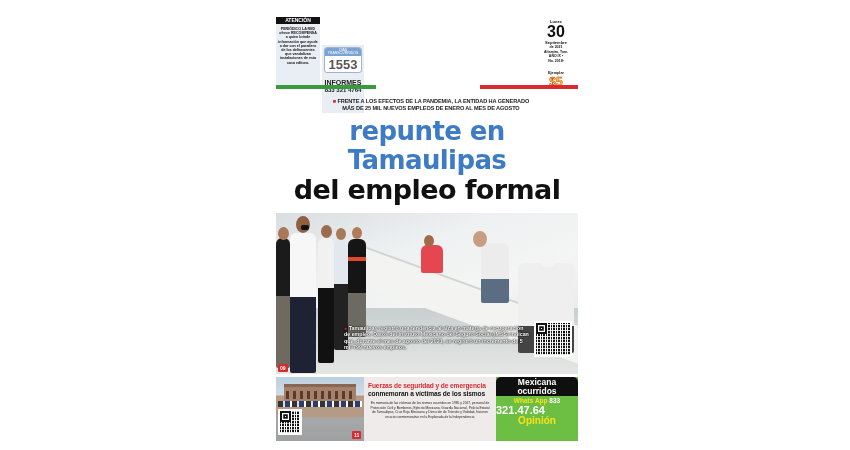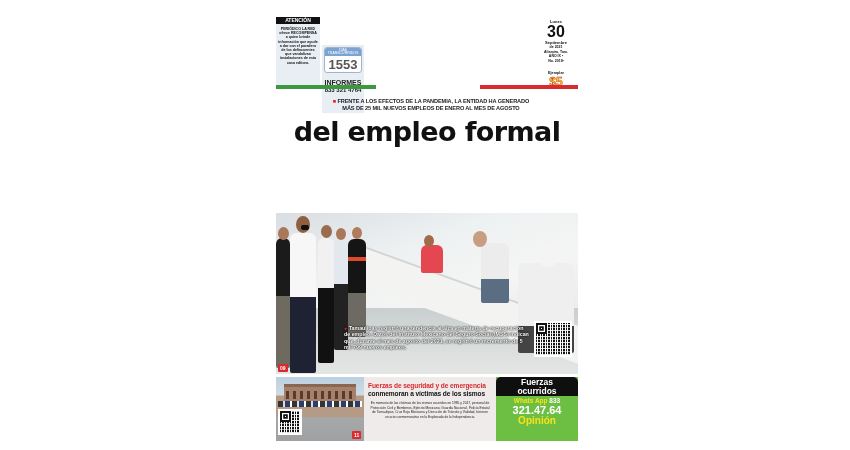--- a/index.html
+++ b/index.html
@@ -80,21 +80,21 @@
   .building-arches { position: absolute; left: 10px; top: 14px; width: 68px; height: 8px; background: repeating-linear-gradient(90deg, #5a3a2c 0 3px, transparent 3px 7px); }
   .vehicles { position: absolute; left: 2px; top: 24px; width: 84px; height: 6px; background: repeating-linear-gradient(90deg, #333 0 5px, #ddd 5px 7px, #2a3d6d 7px 12px, #fff 12px 14px); }
   .bot-story { position: absolute; left: 88px; top: 0; width: 132px; height: 64px; background: #eeebea; }
   .bs-title1 { position: absolute; left: 4px; top: 5px; font-size: 6.6px; font-weight: bold; color: #d92a2f; white-space: nowrap; letter-spacing: -0.1px; }
   .bs-title2 { position: absolute; left: 4px; top: 13px; font-size: 6.6px; font-weight: bold; color: #111; white-space: nowrap; letter-spacing: -0.1px; }
   .bs-body { position: absolute; left: 6px; top: 24px; width: 120px; font-size: 3.3px; color: #222; text-align: center; line-height: 4.5px; }
   .denuncia { position: absolute; left: 220px; top: 0; width: 82px; height: 64px; background: #6dbf43; }
   .den-title { background: #0f0f0f; color: #fff; font-size: 8.5px; font-weight: bold; text-align: center; line-height: 8.6px; height: 19px; padding-top: 1px; border-radius: 5px 5px 0 0; }
   .den-wa { font-size: 6.5px; font-weight: bold; text-align: center; color: #f6e21b; margin-top: 1px; }
   .den-wa span { color: #fff; }
-  .den-num { font-size: 11px; font-weight: bold; text-align: center; color: #fff; line-height: 12px; }
+  .den-num { font-size: 11px; font-weight: bold; color: #fff; line-height: 12px; }
   .den-op { font-size: 10px; font-weight: bold; text-align: center; color: #f6e21b; line-height: 9px; }
 </style>
 </head>
 <body>
 
 <div class="page">
 
   <div class="hdr">
     <div class="atencion">
       <div class="atencion-title">ATENCIÓN</div>
@@ -126,20 +126,21 @@
     <div class="rule-green"></div>
     <div class="rule-red"></div>
   </div>
 
   <div class="kicker">
     <span class="dot">■ </span><span>FRENTE A LOS EFECTOS DE LA PANDEMIA, LA ENTIDAD HA GENERADO</span><br>
     <span>MÁS DE 25 MIL NUEVOS EMPLEOS DE ENERO AL MES DE AGOSTO</span>
   </div>
 
   <div class="headline">
+    <div class="hl2">repunte en  Tamaulipas</div>
     <div class="hl3">del empleo formal</div>
   </div>
 
   <div class="photo">
     <div class="ph-floor"></div>
     <div class="ph-table"></div>
 
     <div class="person" style="left:0;top:25px;width:14px;height:130px;background:linear-gradient(180deg,#1b1b1b 0 45%,#6e6a5f 45%);"></div>
     <div class="head" style="left:2px;top:14px;width:11px;height:13px;"></div>
     <div class="person" style="left:14px;top:20px;width:26px;height:140px;background:linear-gradient(180deg,#f7f7f7 0 46%,#1f2233 46%);"></div>
@@ -180,21 +181,21 @@
     </div>
 
     <div class="bot-story">
       <div class="bs-title1">Fuerzas de seguridad y de emergencia</div>
       <div class="bs-title2">conmemoran a víctimas de los sismos</div>
       <div class="bs-body">En memoria de las víctimas de los sismos ocurridos en 1985 y 2017, personal de Protección Civil y Bomberos, Ejército Mexicano, Guardia Nacional, Policía Estatal de Tamaulipas, Cruz Roja Mexicana y Dirección de Tránsito y Vialidad, hicieron un acto conmemorativo en la Explanada de la Independencia.</div>
     </div>
 
     <div class="denuncia">
       <div class="den-title">
-        <div>Fuerzas</div>
+        <div>Mexicana</div>
         <div>ocurridos</div>
       </div>
       <div class="den-wa">
         <span style="color:#f6e21b;">Whats App</span>
         <span>833</span>
       </div>
       <div class="den-num">321.47.64</div>
       <div class="den-op">Opinión</div>
     </div>
   </div>

